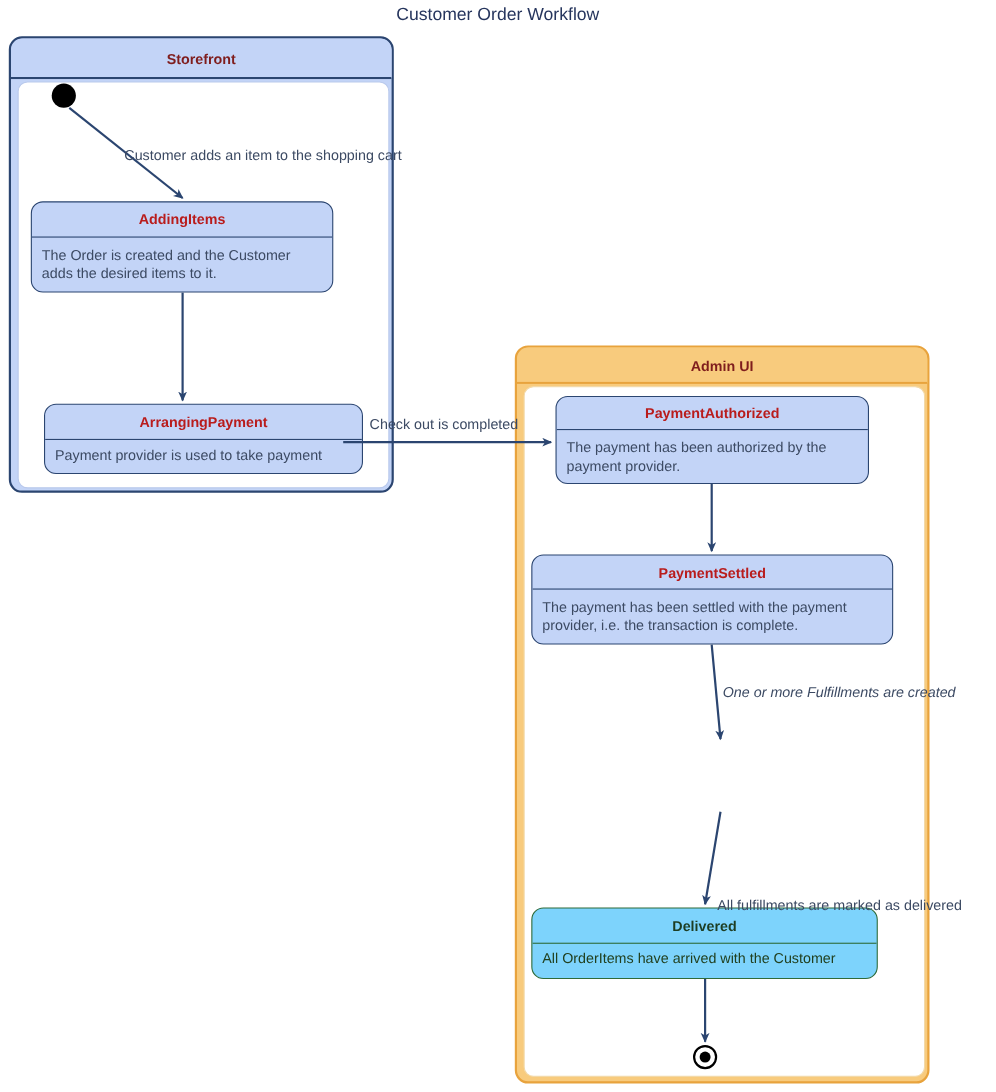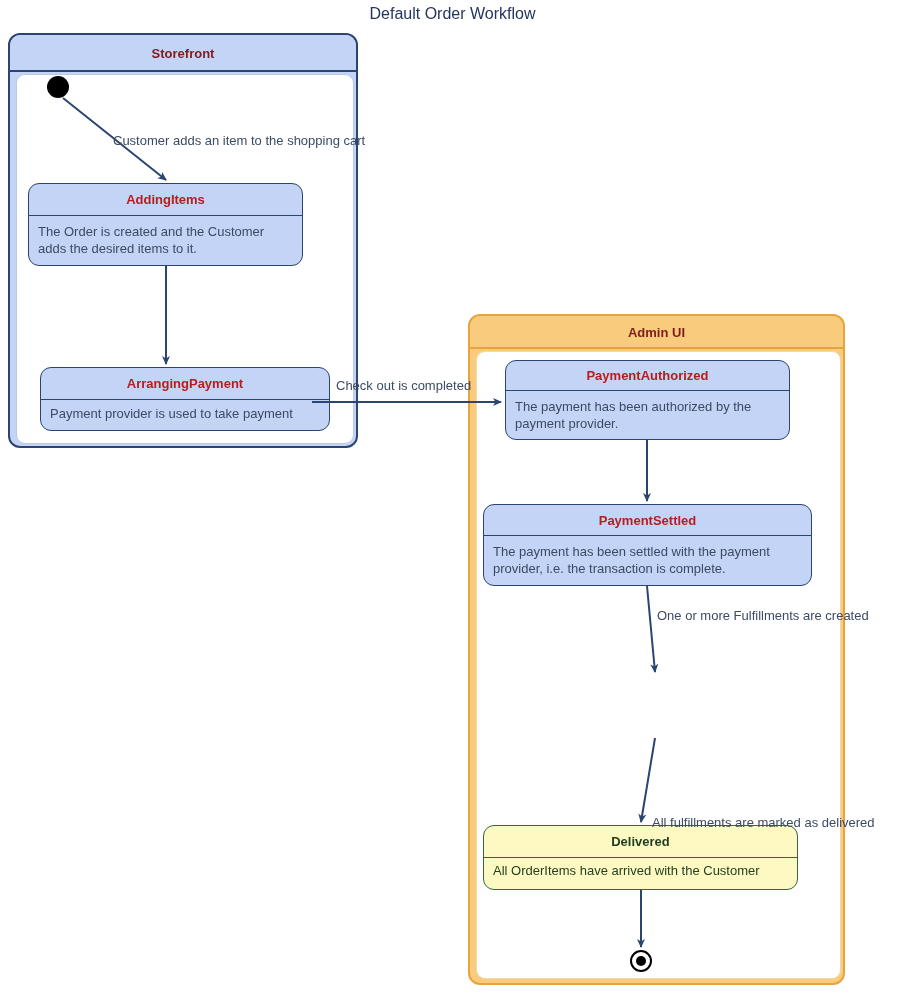--- a/index.html
+++ b/index.html
@@ -97,21 +97,21 @@
     justify-content: center;
   }
   .state .state-desc {
     box-sizing: border-box;
     font-size: 13px;
     color: #3c4a63;
     padding: 7px 9px 0 9px;
     line-height: 17px;
   }
   .state.green {
-    background: #fef9c3;
+    background: #7dd3fc;
     border-color: #2f6b3a;
   }
   .state.green .state-name {
     border-bottom-color: #2f6b3a;
     color: #1d3d22;
   }
   .state.green .state-desc {
     color: #21401f;
   }
 
@@ -159,21 +159,21 @@
     width: 905px;
     height: 993px;
     pointer-events: none;
   }
 </style>
 </head>
 <body>
 
 <div id="diagram">
 
-  <div id="title">Default Order Workflow</div>
+  <div id="title">Customer Order Workflow</div>
 
   <div class="composite storefront" style="left:8px; top:33px; width:350px; height:415px;">
     <div class="composite-header" style="height:37px; line-height:37px;">Storefront</div>
     <div class="composite-body" style="left:6px; top:39px; width:338px; height:370px;"></div>
   </div>
 
   <div class="initial-state" style="left:47px; top:76px;"></div>
 
   <div class="state" style="left:28px; top:183px; width:275px; height:83px;">
     <div class="state-name" style="height:32px;">AddingItems</div>
@@ -227,17 +227,17 @@
 
     <path d="M655,738 L641,822" stroke="#2b4570" stroke-width="2" fill="none" marker-end="url(#arrow)"></path>
 
     <path d="M641,890 L641,947" stroke="#2b4570" stroke-width="2" fill="none" marker-end="url(#arrow)"></path>
   </svg>
 
   <div class="edge-label" style="left:113px; top:134px;">Customer adds an item to the shopping cart</div>
 
   <div class="edge-label" style="left:336px; top:379px;">Check out is completed</div>
 
-  <div class="edge-label" style="left:657px; top:609px;">One or more Fulfillments are created</div>
+  <div class="edge-label" style="left:657px; top:623px;font-style:italic;">One or more Fulfillments are created</div>
 
   <div class="edge-label" style="left:652px; top:775px;margin-top:41px;">All fulfillments are marked as delivered</div>
 
 </div>
 
 </body></html>

